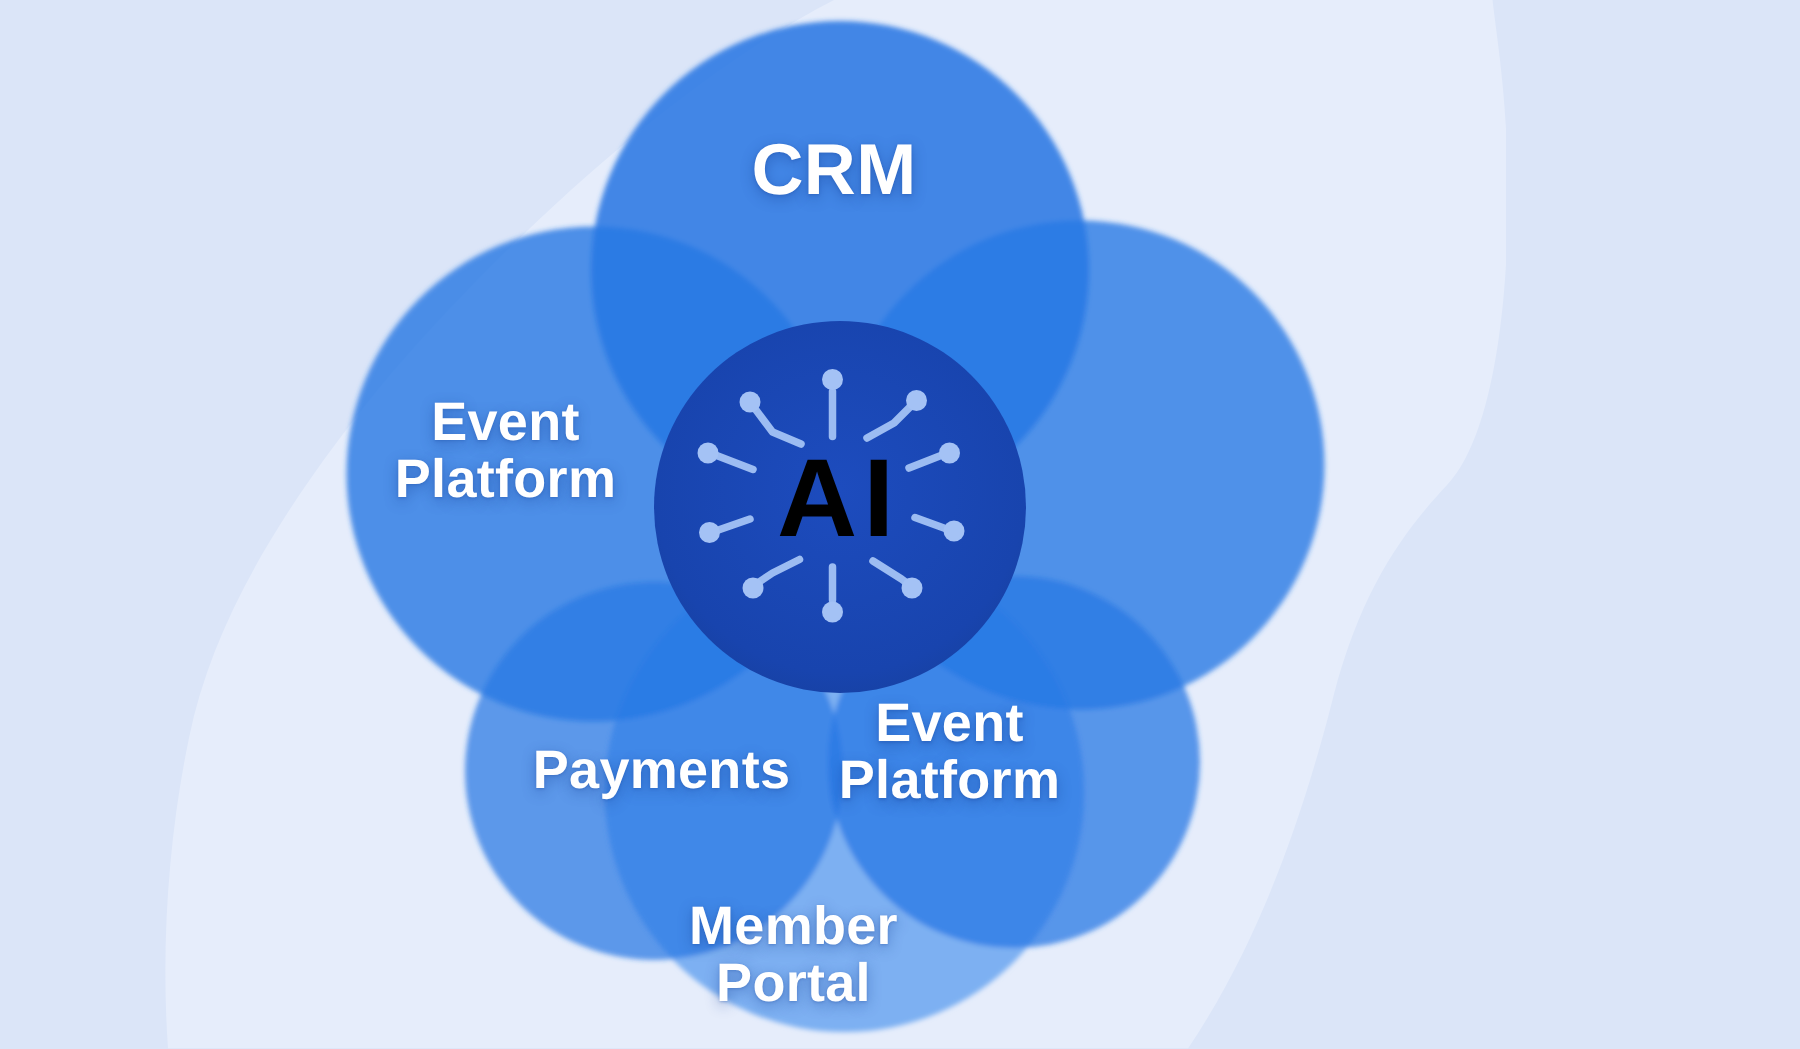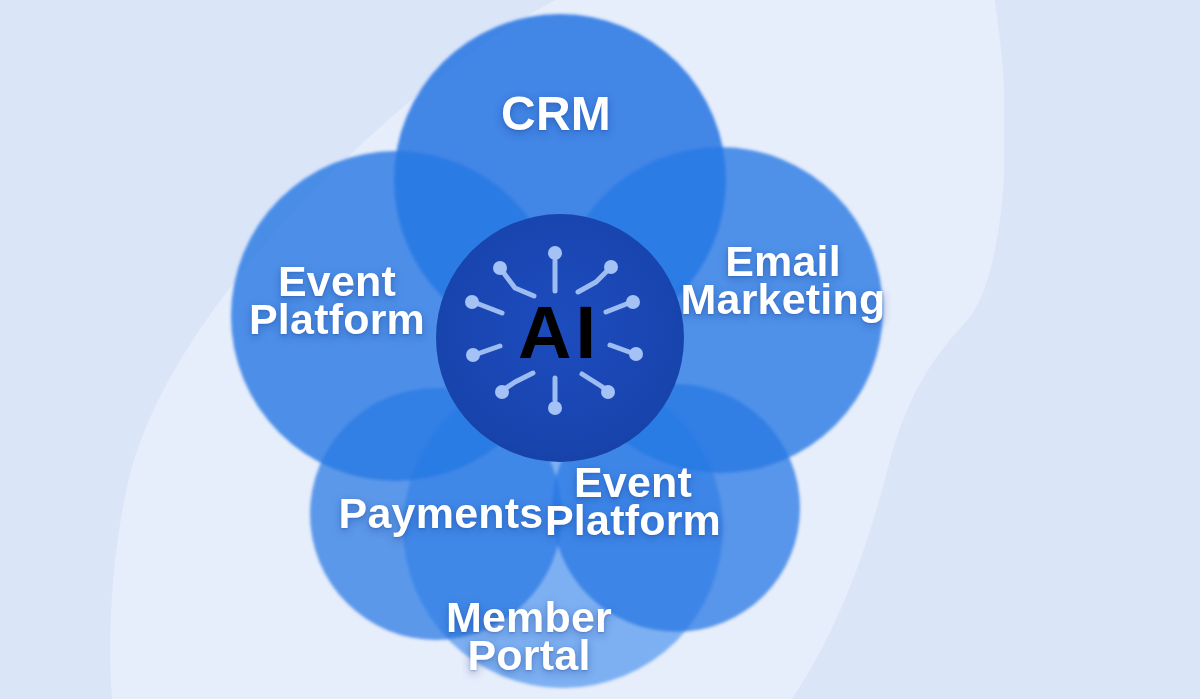--- a/index.html
+++ b/index.html
@@ -3,21 +3,21 @@
 <meta charset="utf-8">
 <style>
   html, body { margin:0; padding:0; background:#dbe5f8; }
   .stage {
     position:relative; width:1004px; height:699px; overflow:hidden;
     font-family:Liberation Sans, sans-serif;
   }
   .stage svg { position:absolute; left:0; top:0; display:block; }
   .lbl {
     position:absolute; transform:translate(-50%,-50%);
-    color:#ffffff; font-weight:700; font-size:43px; line-height:38px;
+    color:#ffffff; font-weight:700; font-size:36px; line-height:38px;
     text-align:center; letter-spacing:0.2px;
     text-shadow:0 3px 9px rgba(21,62,148,0.42), 0 1px 2px rgba(21,62,148,0.28);
     user-select:none; white-space:normal;
   }
   .lbl--big { font-size:48px; white-space:nowrap; }
   .lbl--nowrap { white-space:nowrap; }
   .hub-label {
     position:absolute; transform:translate(-50%,-50%);
     color:#000000; font-weight:700; font-size:74px; letter-spacing:4px;
     text-shadow:none; user-select:none;text-align:right;
@@ -83,21 +83,20 @@
         <path d="M -27,35 L -45,44 L -54,50"></path>  
           <circle cx="-58" cy="54" r="7" fill="#a4c2f5" stroke="none"></circle>
         <path d="M 22,36 L 41,48 L 45,51"></path>     
           <circle cx="48" cy="54" r="7" fill="#a4c2f5" stroke="none"></circle>
       </g>
     </g>
   </svg>
 
   <div class="lbl lbl--big" style="left:556px; top:114px;">CRM</div>
 
-  <div class="lbl" style="left:783px; top:280px; width:210px;">Email Marketing</div>
 
   <div class="lbl" style="left:337px; top:300px; width:180px;">Event Platform</div>
 
   <div class="lbl lbl--nowrap" style="left:441px; top:513px;">Payments</div>
 
   <div class="lbl" style="left:633px; top:501px; width:180px;">Event Platform</div>
 
   <div class="lbl" style="left:529px; top:636px; width:175px;">Member Portal</div>
 
   <div class="hub-label" style="left:559px; top:332px;">AI</div>

